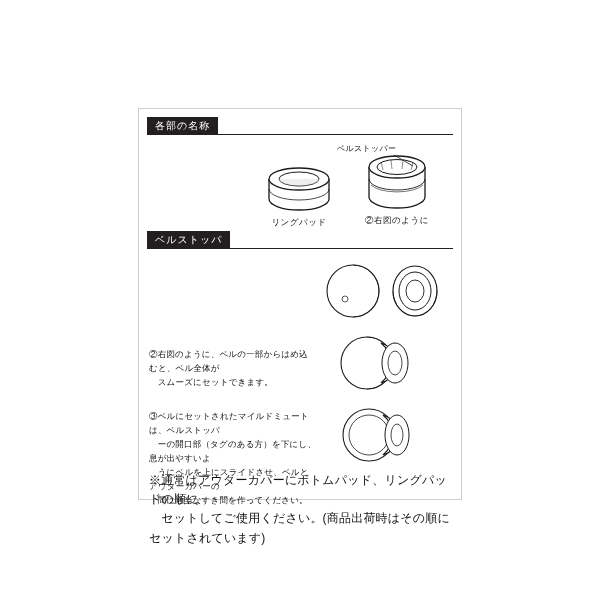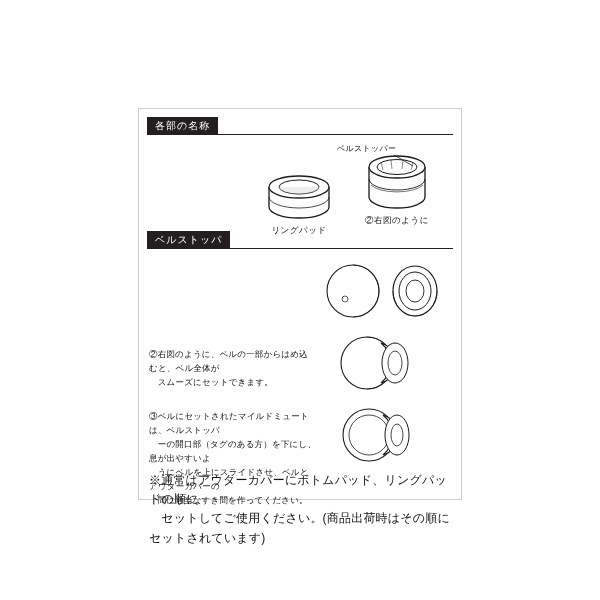--- a/index.html
+++ b/index.html
@@ -130,21 +130,21 @@
 
 <div class="page">
   <div class="sheet">
 
     <div class="section-bar" style="top:8px;">各部の名称</div>
     <div class="bar-rule" style="top:25px;"></div>
 
     <div class="parts-row">
 
 
-      <div class="part" style="left:102px; top:8px;font-family:Liberation Mono, monospace;">
+      <div class="part" style="left:102px; top:0px;font-family:Liberation Mono, monospace;">
         <div class="art">
           <svg width="100" height="66" viewBox="0 0 100 66">
             <path d="M20 32 L20 52 A30 11 0 0 0 80 52 L80 32" fill="#ffffff" stroke="#1a1a1a" stroke-width="1.3"></path>
             <ellipse cx="50" cy="32" rx="30" ry="11" fill="#ffffff" stroke="#1a1a1a" stroke-width="1.3"></ellipse>
             <ellipse cx="50" cy="32" rx="20" ry="7" fill="#ffffff" stroke="#1a1a1a" stroke-width="1"></ellipse>
             <path d="M30 32 A20 7 0 0 0 70 32" fill="#d9d9d9" stroke="none" opacity="0.45"></path>
             <path d="M20 42 A30 11 0 0 0 80 42" fill="none" stroke="#1a1a1a" stroke-width="0.8"></path>
           </svg>
         </div>
         <div class="part-label">リングパッド</div>

